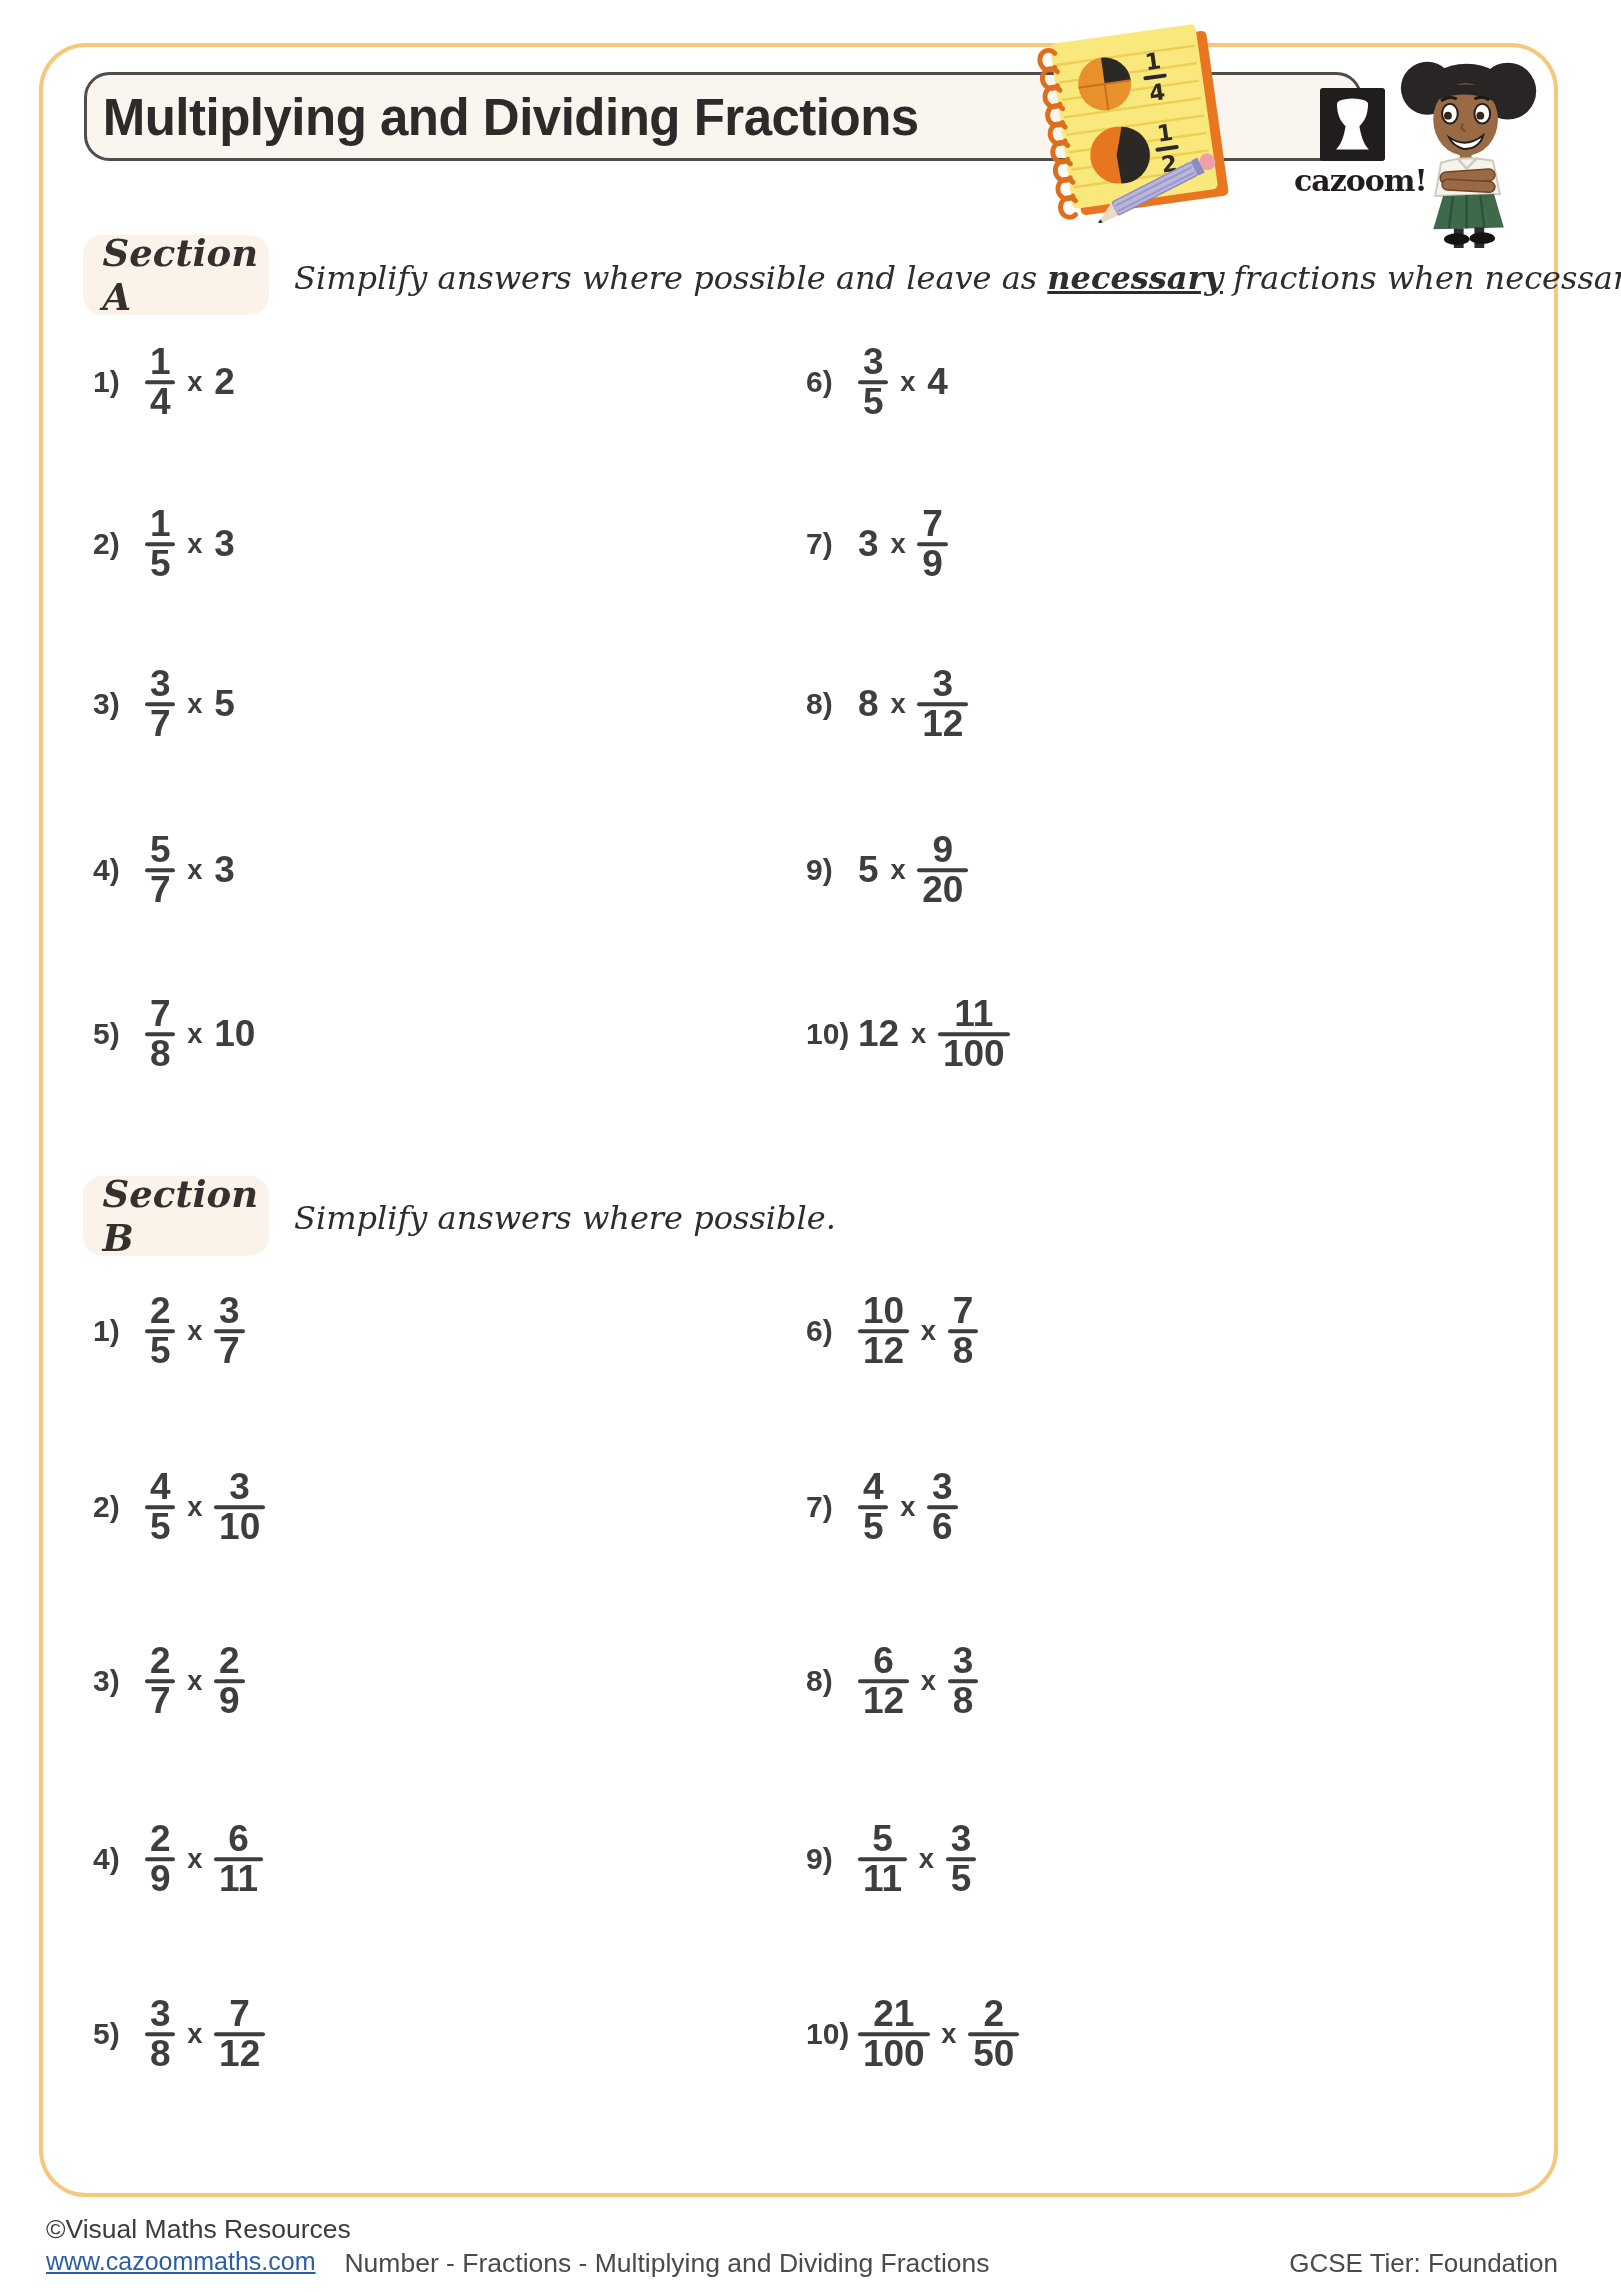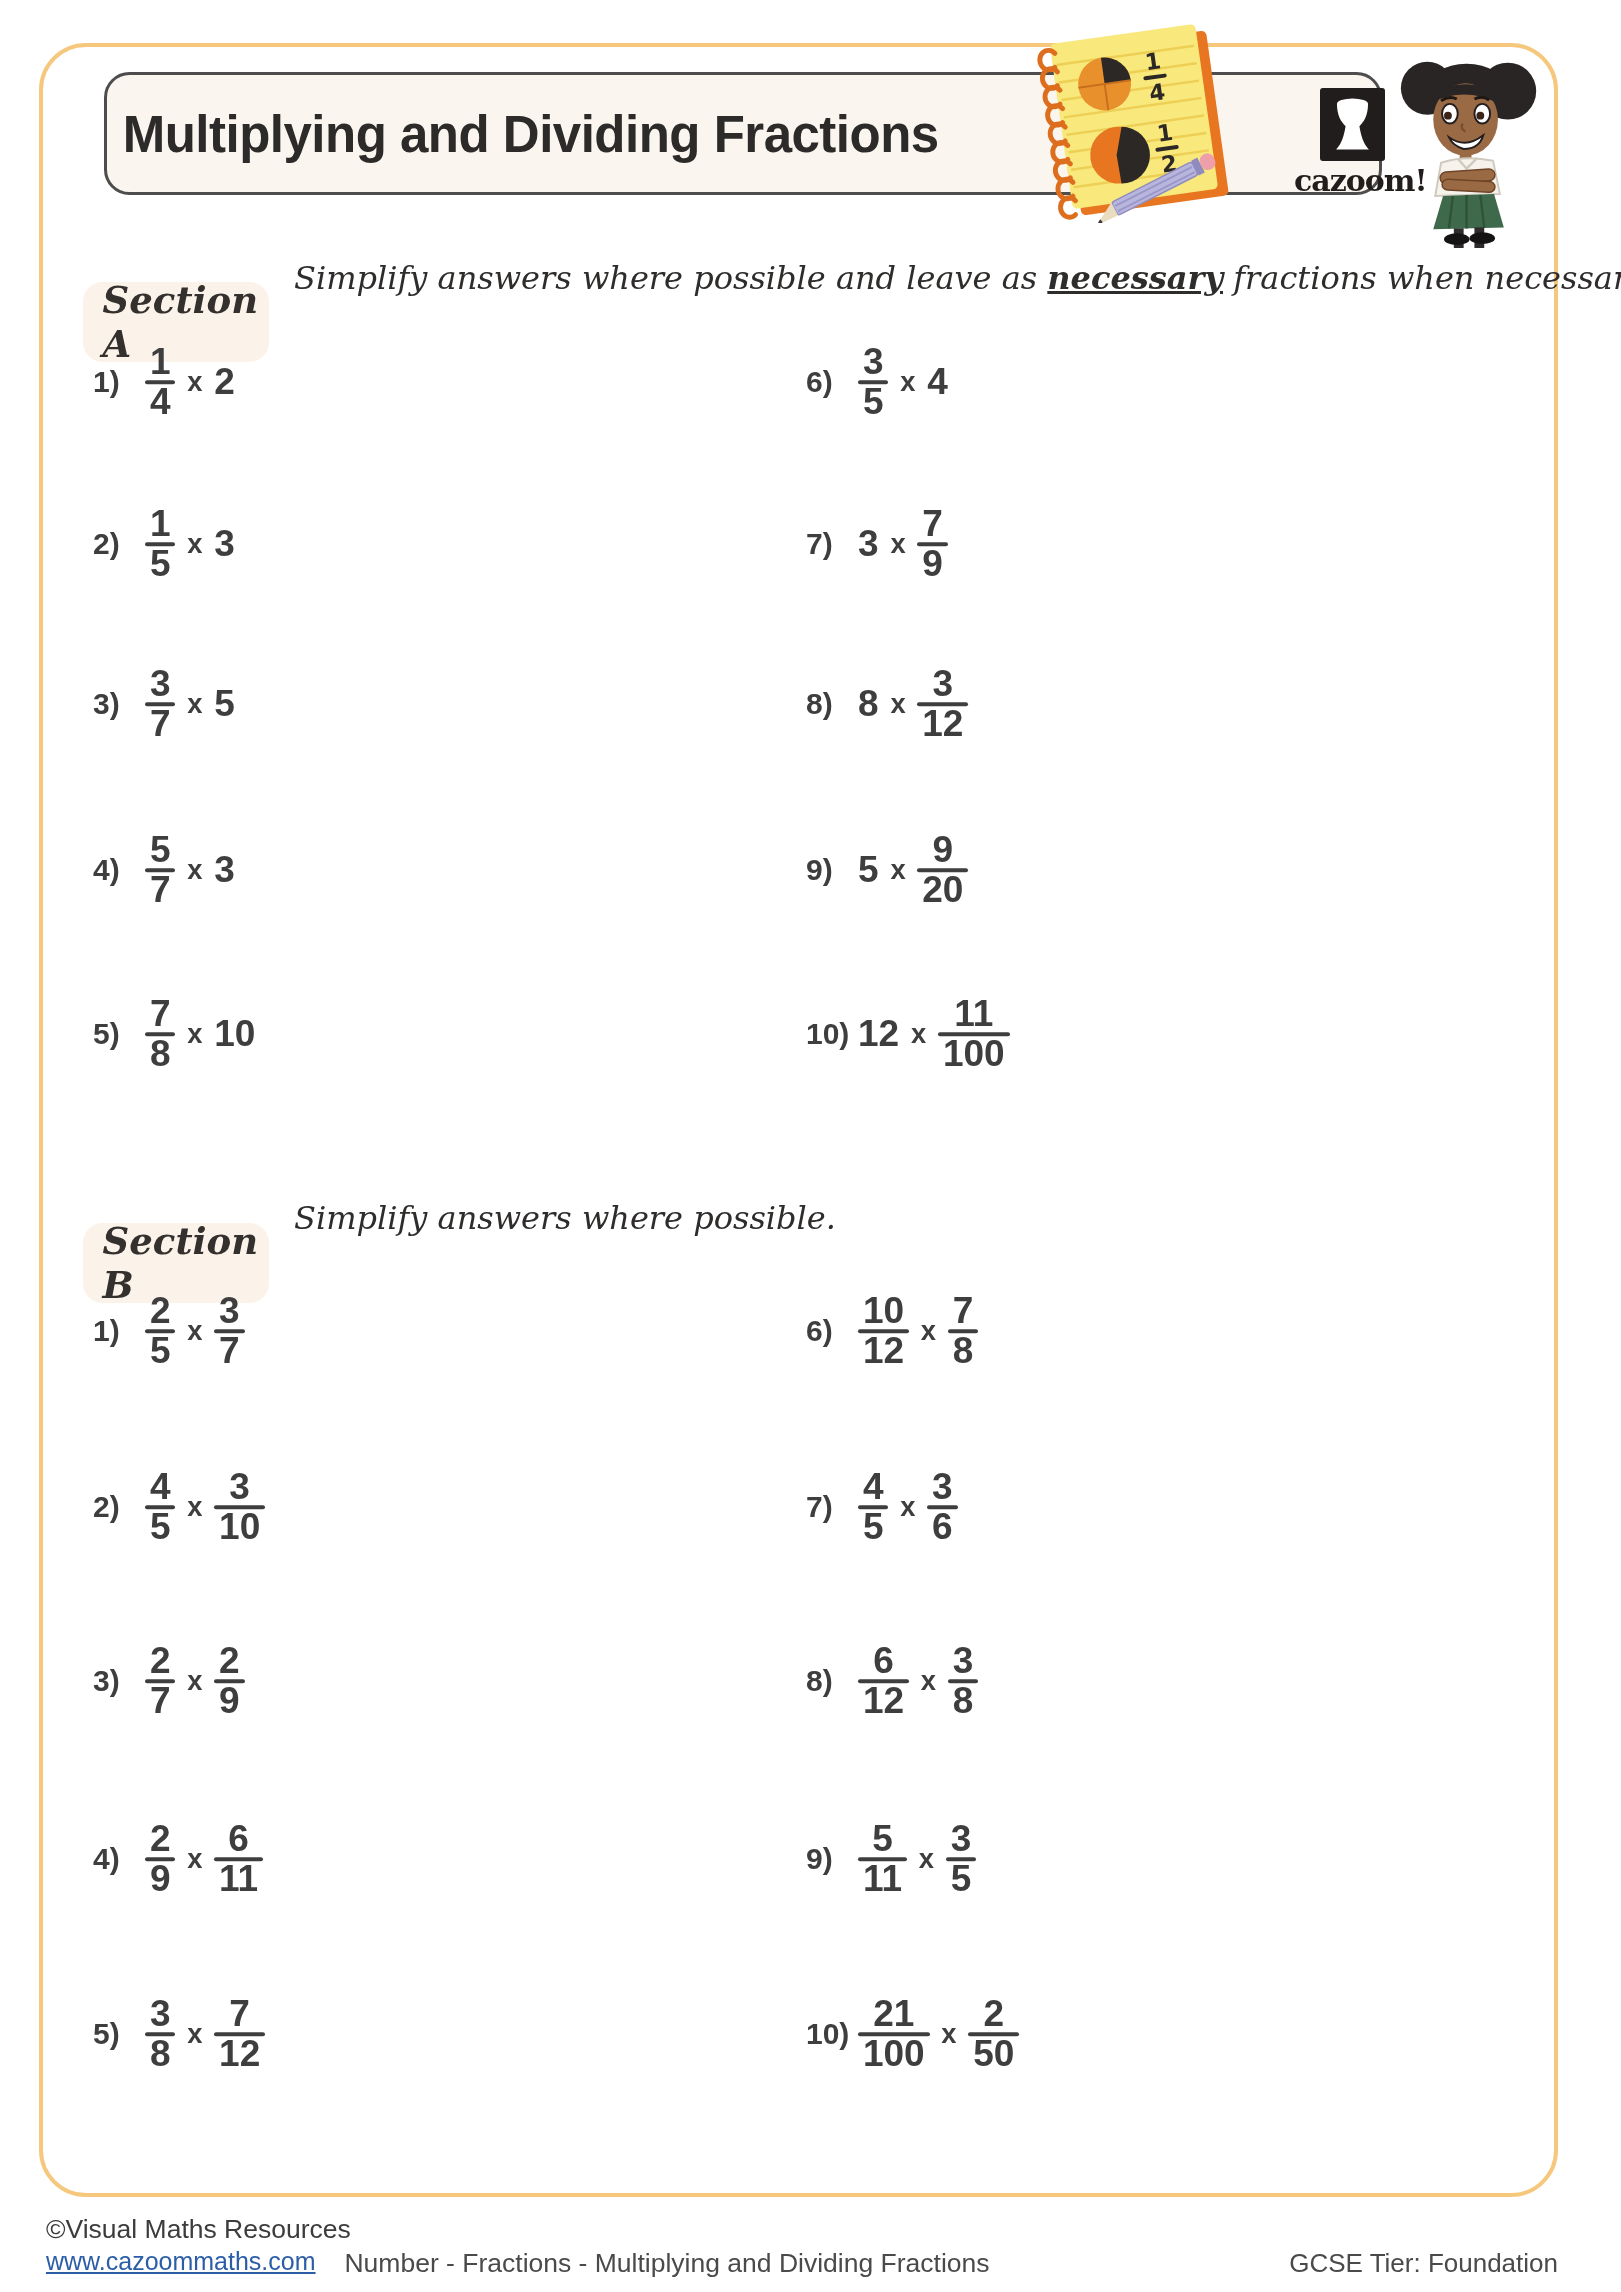--- a/index.html
+++ b/index.html
@@ -4,40 +4,40 @@
 <style>
   html,body{margin:0;padding:0;background:#fff;}
   .page{position:relative;width:1621px;height:2293px;background:#ffffff;overflow:hidden;
         font-family:"Liberation Sans",sans-serif;color:#3e3e3e;}
 
   
   .frame{position:absolute;left:39px;top:43px;width:1519px;height:2154px;
          border:4.9px solid #f5c87d;border-radius:47px;box-sizing:border-box;}
 
   
-  .title-box{position:absolute;left:84px;top:72px;width:1278px;height:123px;
-             background:#faf5ee;border:3.9px solid #4d4d4d;border-radius:25.5px;box-sizing:border-box;margin-left:20px;}
+  .title-box{position:absolute;left:84px;top:72px;width:1278px;height:89px;
+             background:#faf5ee;border:3.9px solid #4d4d4d;border-radius:25.5px;box-sizing:border-box;}
   .title-text{position:absolute;left:15.7px;top:50%;transform:translateY(-50%);
               font-size:51px;font-weight:700;letter-spacing:-0.5px;color:#2d2b2a;white-space:nowrap;}
 
   
   .logo{position:absolute;left:1294px;top:88px;width:116px;text-align:right;}
   .logo .drum-box{width:65px;height:73px;background:#211d1c;border-radius:2.9px;margin:0 auto;
                   display:flex;align-items:center;justify-content:center;}
   .logo .caption{font-family:"DejaVu Serif",serif;font-weight:700;font-size:30px;
                  letter-spacing:-1px;color:#211d1c;margin-top:2px;}
 
   .notepad{position:absolute;left:1014px;top:21.6px;width:230px;height:201px;}
   .mascot{position:absolute;left:1392px;top:47px;width:157px;height:201px;z-index:5;}
 
   
   .section-label{position:absolute;left:83px;width:186px;height:80px;background:#fbf3ea;
                  border-radius:19.6px;display:flex;align-items:center;padding-left:19.6px;box-sizing:border-box;
                  font-family:"DejaVu Serif",serif;font-style:italic;font-weight:700;
-                 font-size:37px;color:#33302e;margin-top:47px;}
+                 font-size:37px;color:#33302e;}
   .instruction{position:absolute;left:294px;transform:translateY(-50%);
                font-family:"DejaVu Serif",serif;font-style:italic;font-size:32px;color:#2f2d2b;white-space:nowrap;}
   .instruction .em{font-weight:700;text-decoration:underline;}
 
   
   .problem{position:absolute;display:flex;align-items:center;transform:translateY(-50%);}
   .pnum{font-size:30px;font-weight:700;color:#3e3e3e;min-width:52px;}
   .expr{display:flex;align-items:center;gap:11.8px;}
   .frac{display:inline-flex;flex-direction:column;align-items:center;}
   .fnum,.fden{font-size:37px;line-height:30px;font-weight:700;padding:0 4.9px;color:#3e3e3e;}

